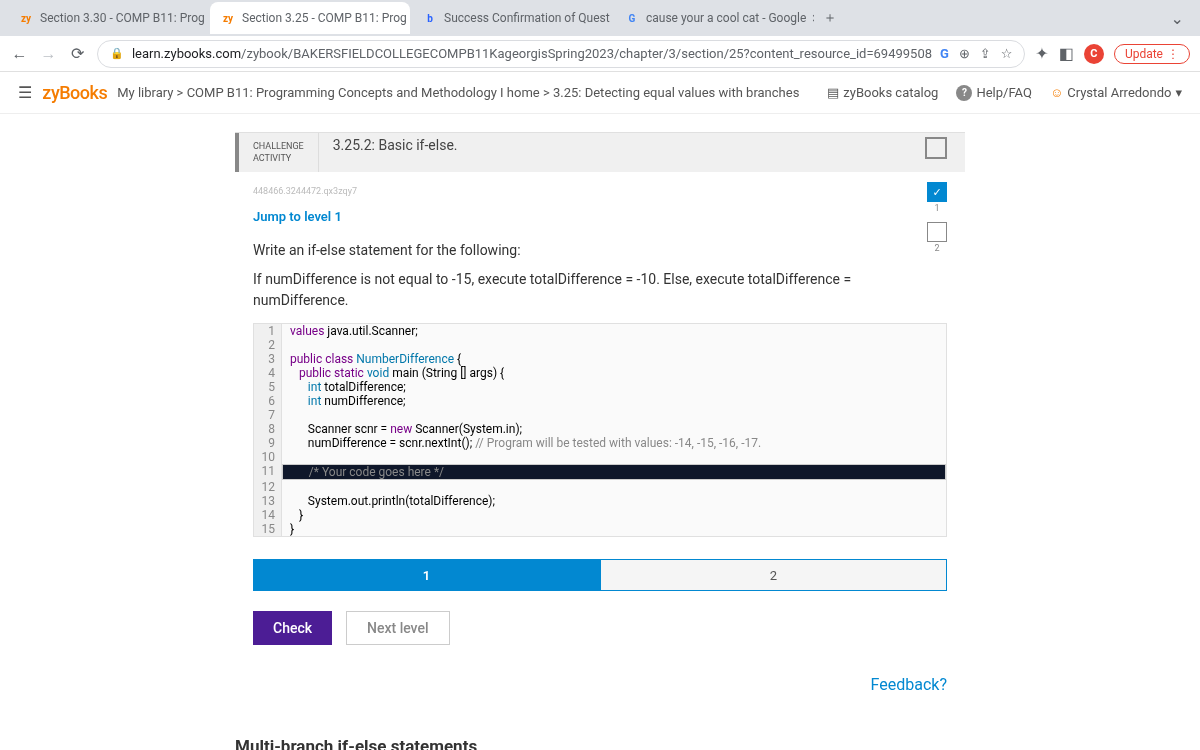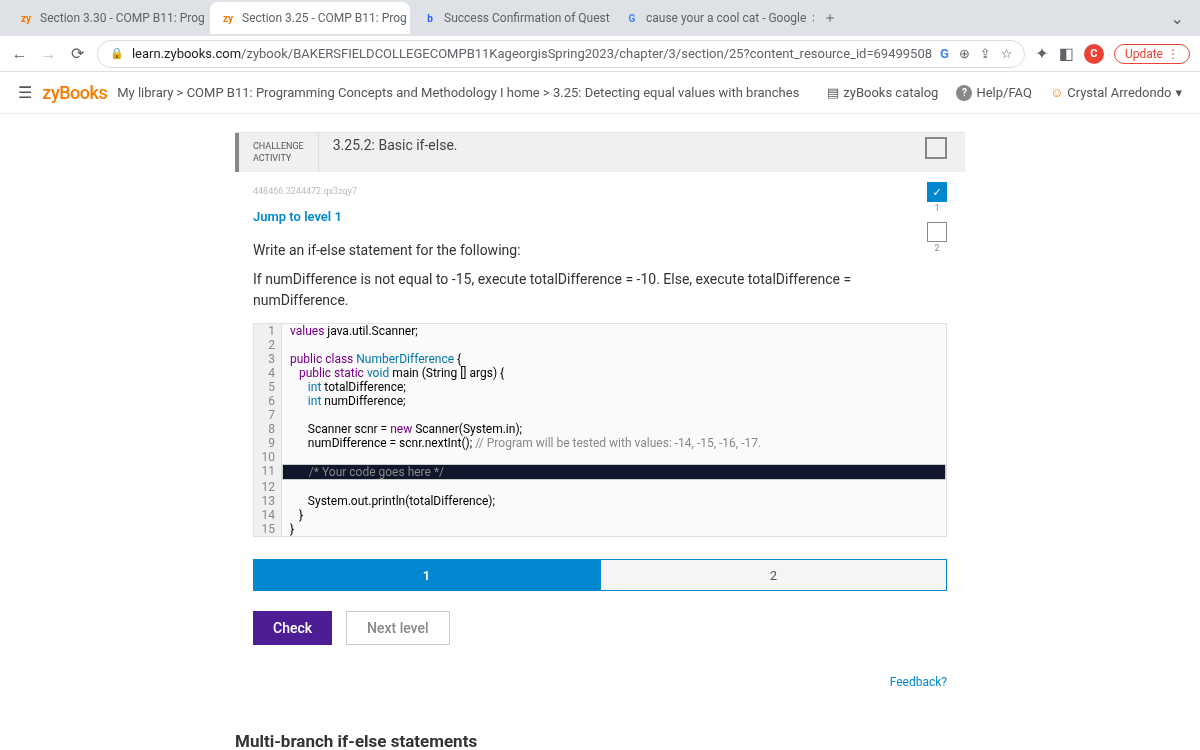--- a/index.html
+++ b/index.html
@@ -55,21 +55,21 @@
 .com { color:#888; }
 .cls { color:#07a; }
 .level-pager { display:flex; margin-top:22px; height:32px; }
 .level-pager .lvl { flex:1; display:flex; align-items:center; justify-content:center; font-size:13px; color:#fff; cursor:pointer; border:1px solid #0288d1; }
 .level-pager .lvl.active { background:#0288d1; font-weight:600; }
 .level-pager .lvl.inactive { color:#555; background:#f5f5f5; border:1px solid #0288d1; }
 .actions { display:flex; gap:14px; margin-top:20px; }
 .btn { padding:8px 20px; font-size:14px; border:none; cursor:pointer; font-weight:500; }
 .btn.primary { background:#4c1d95; color:#fff; }
 .btn.secondary { background:#fff; color:#888; border:1px solid #ccc; }
-.feedback { text-align:right; margin-top:30px; font-size:12px; color:#0288d1; cursor:pointer; }
+.feedback { text-align:right; margin-top:30px; font-size:16px; color:#0288d1; cursor:pointer; }
 .section-heading { font-size:17px; font-weight:700; color:#333; margin-top:28px; margin-bottom:10px; }
 </style>
 </head>
 <body>
 
 <div class="tab-strip">
   <div id="tabs-container" style="display:flex;">
       <div class="tab inactive">
         <span class="favicon" style="color:#f57c00">zy</span>
         <span>Section 3.30 - COMP B11: Prog</span>

